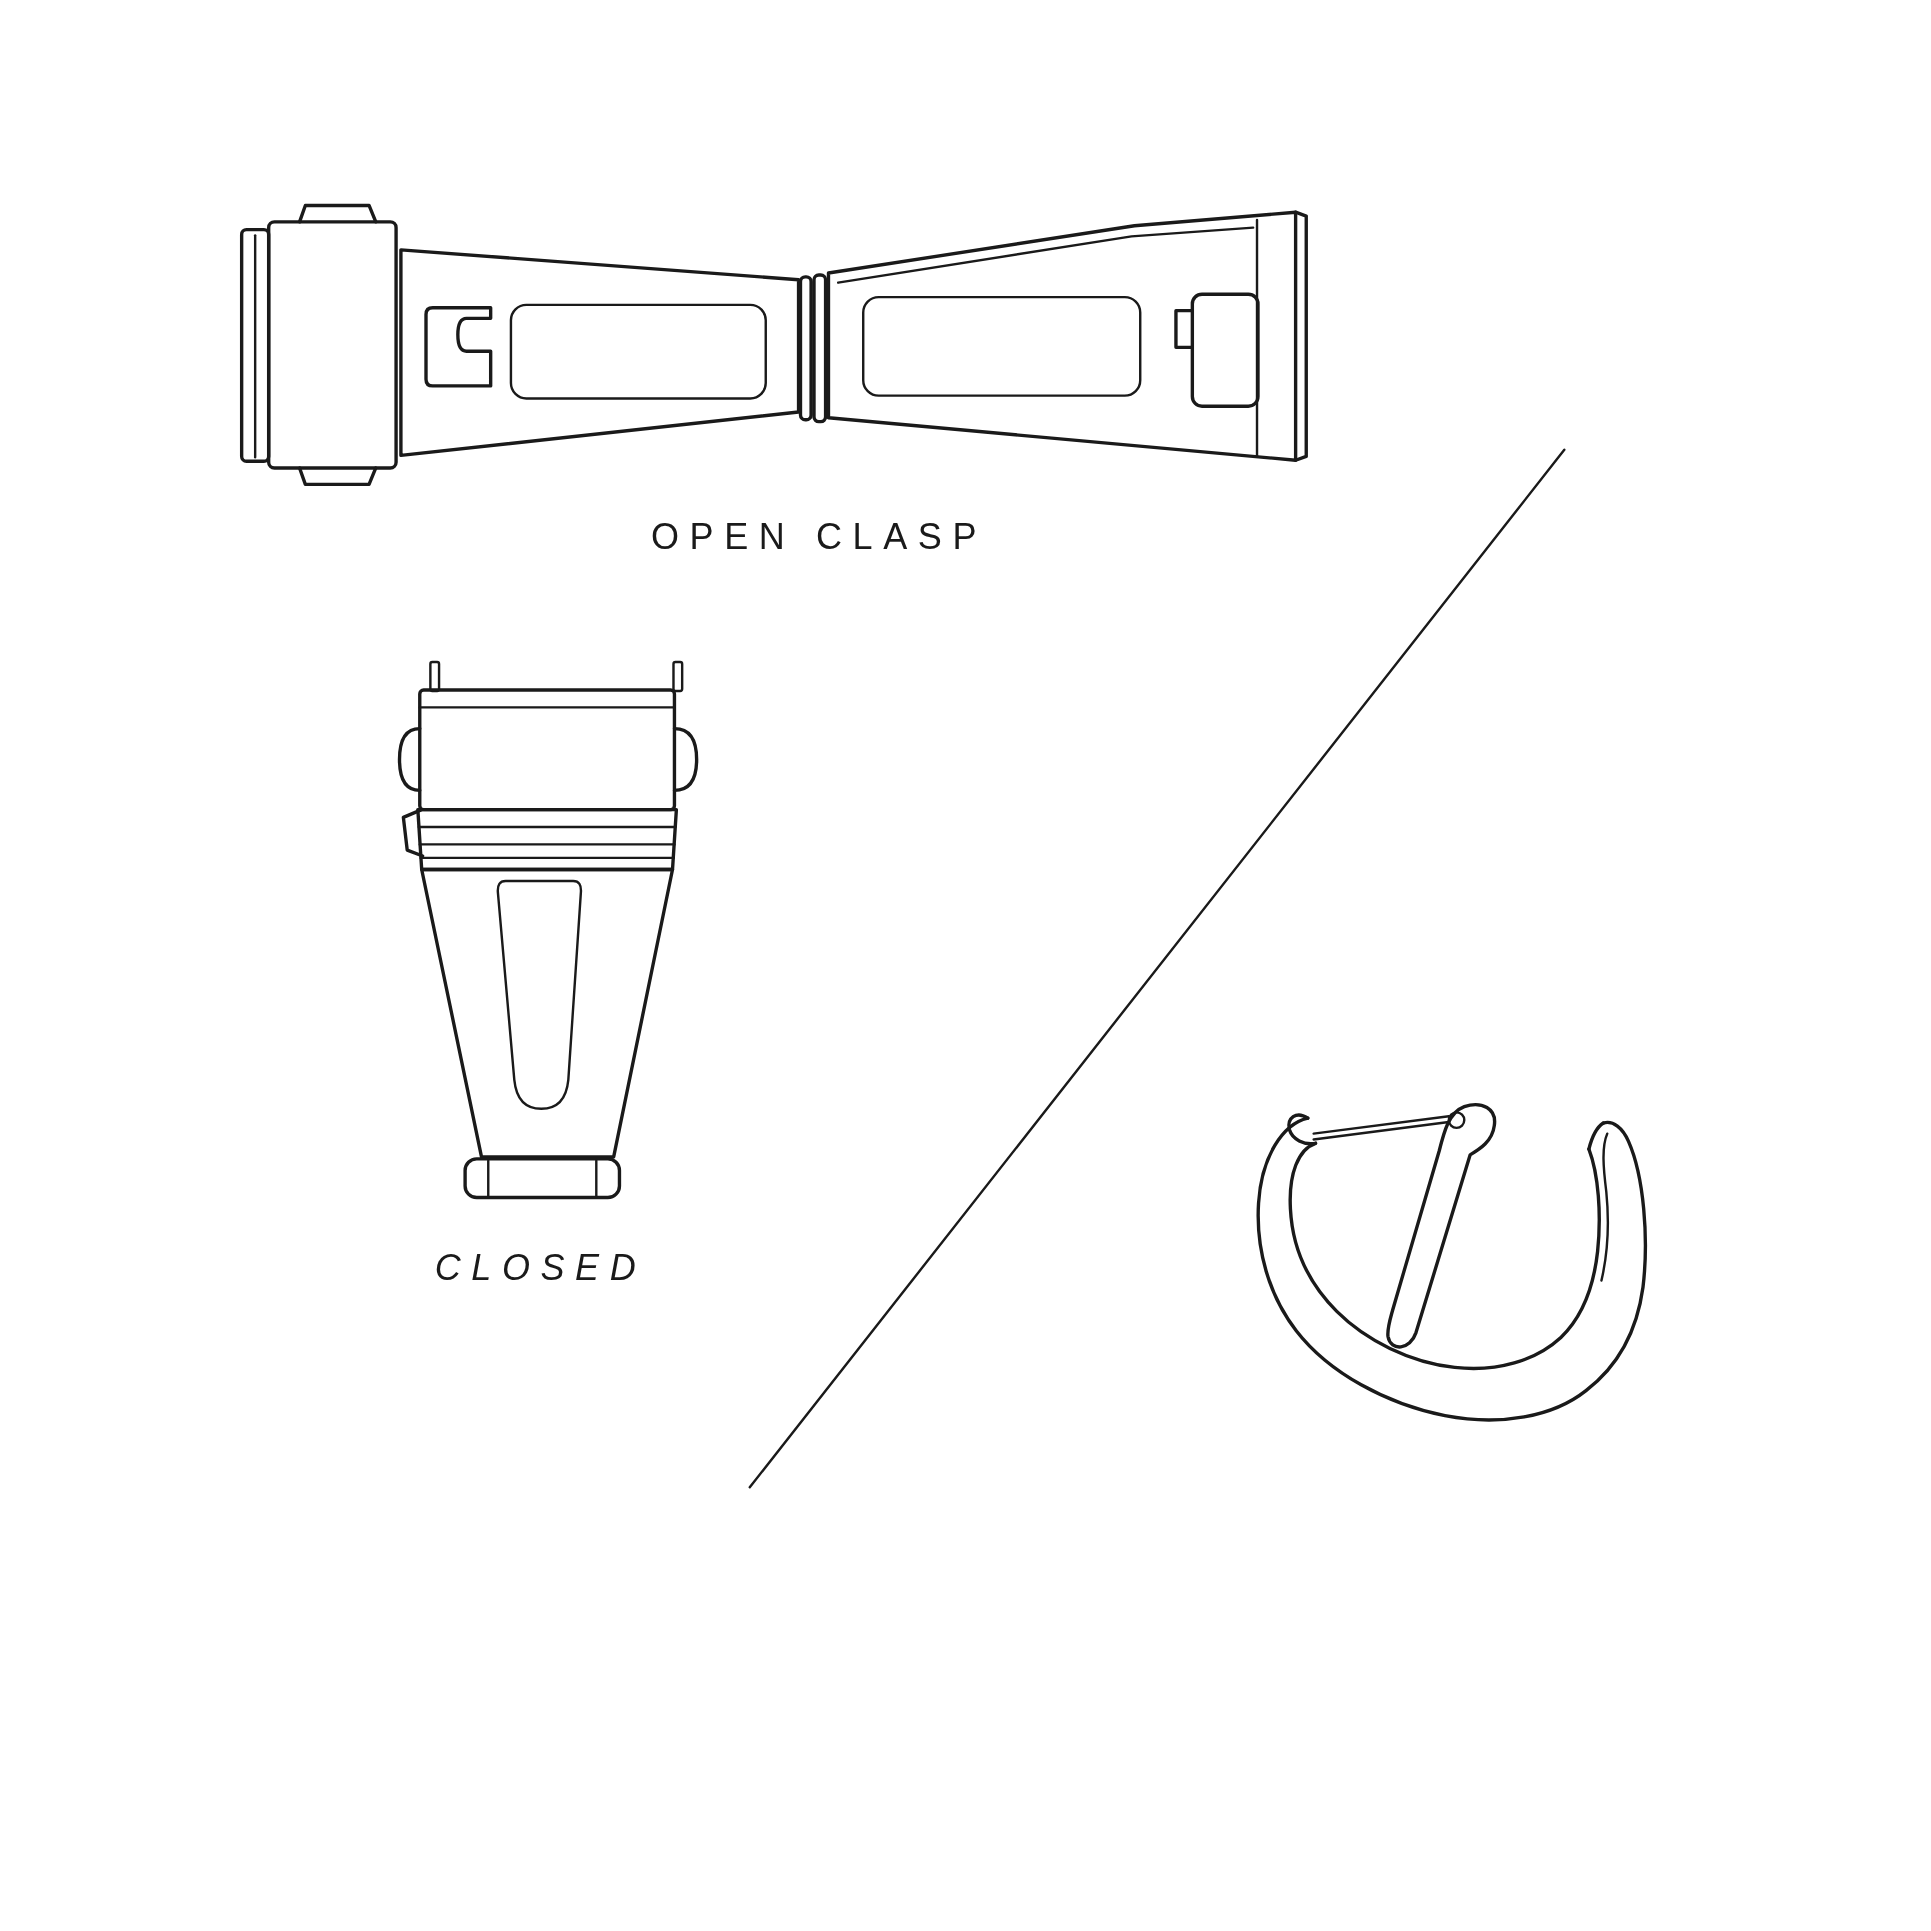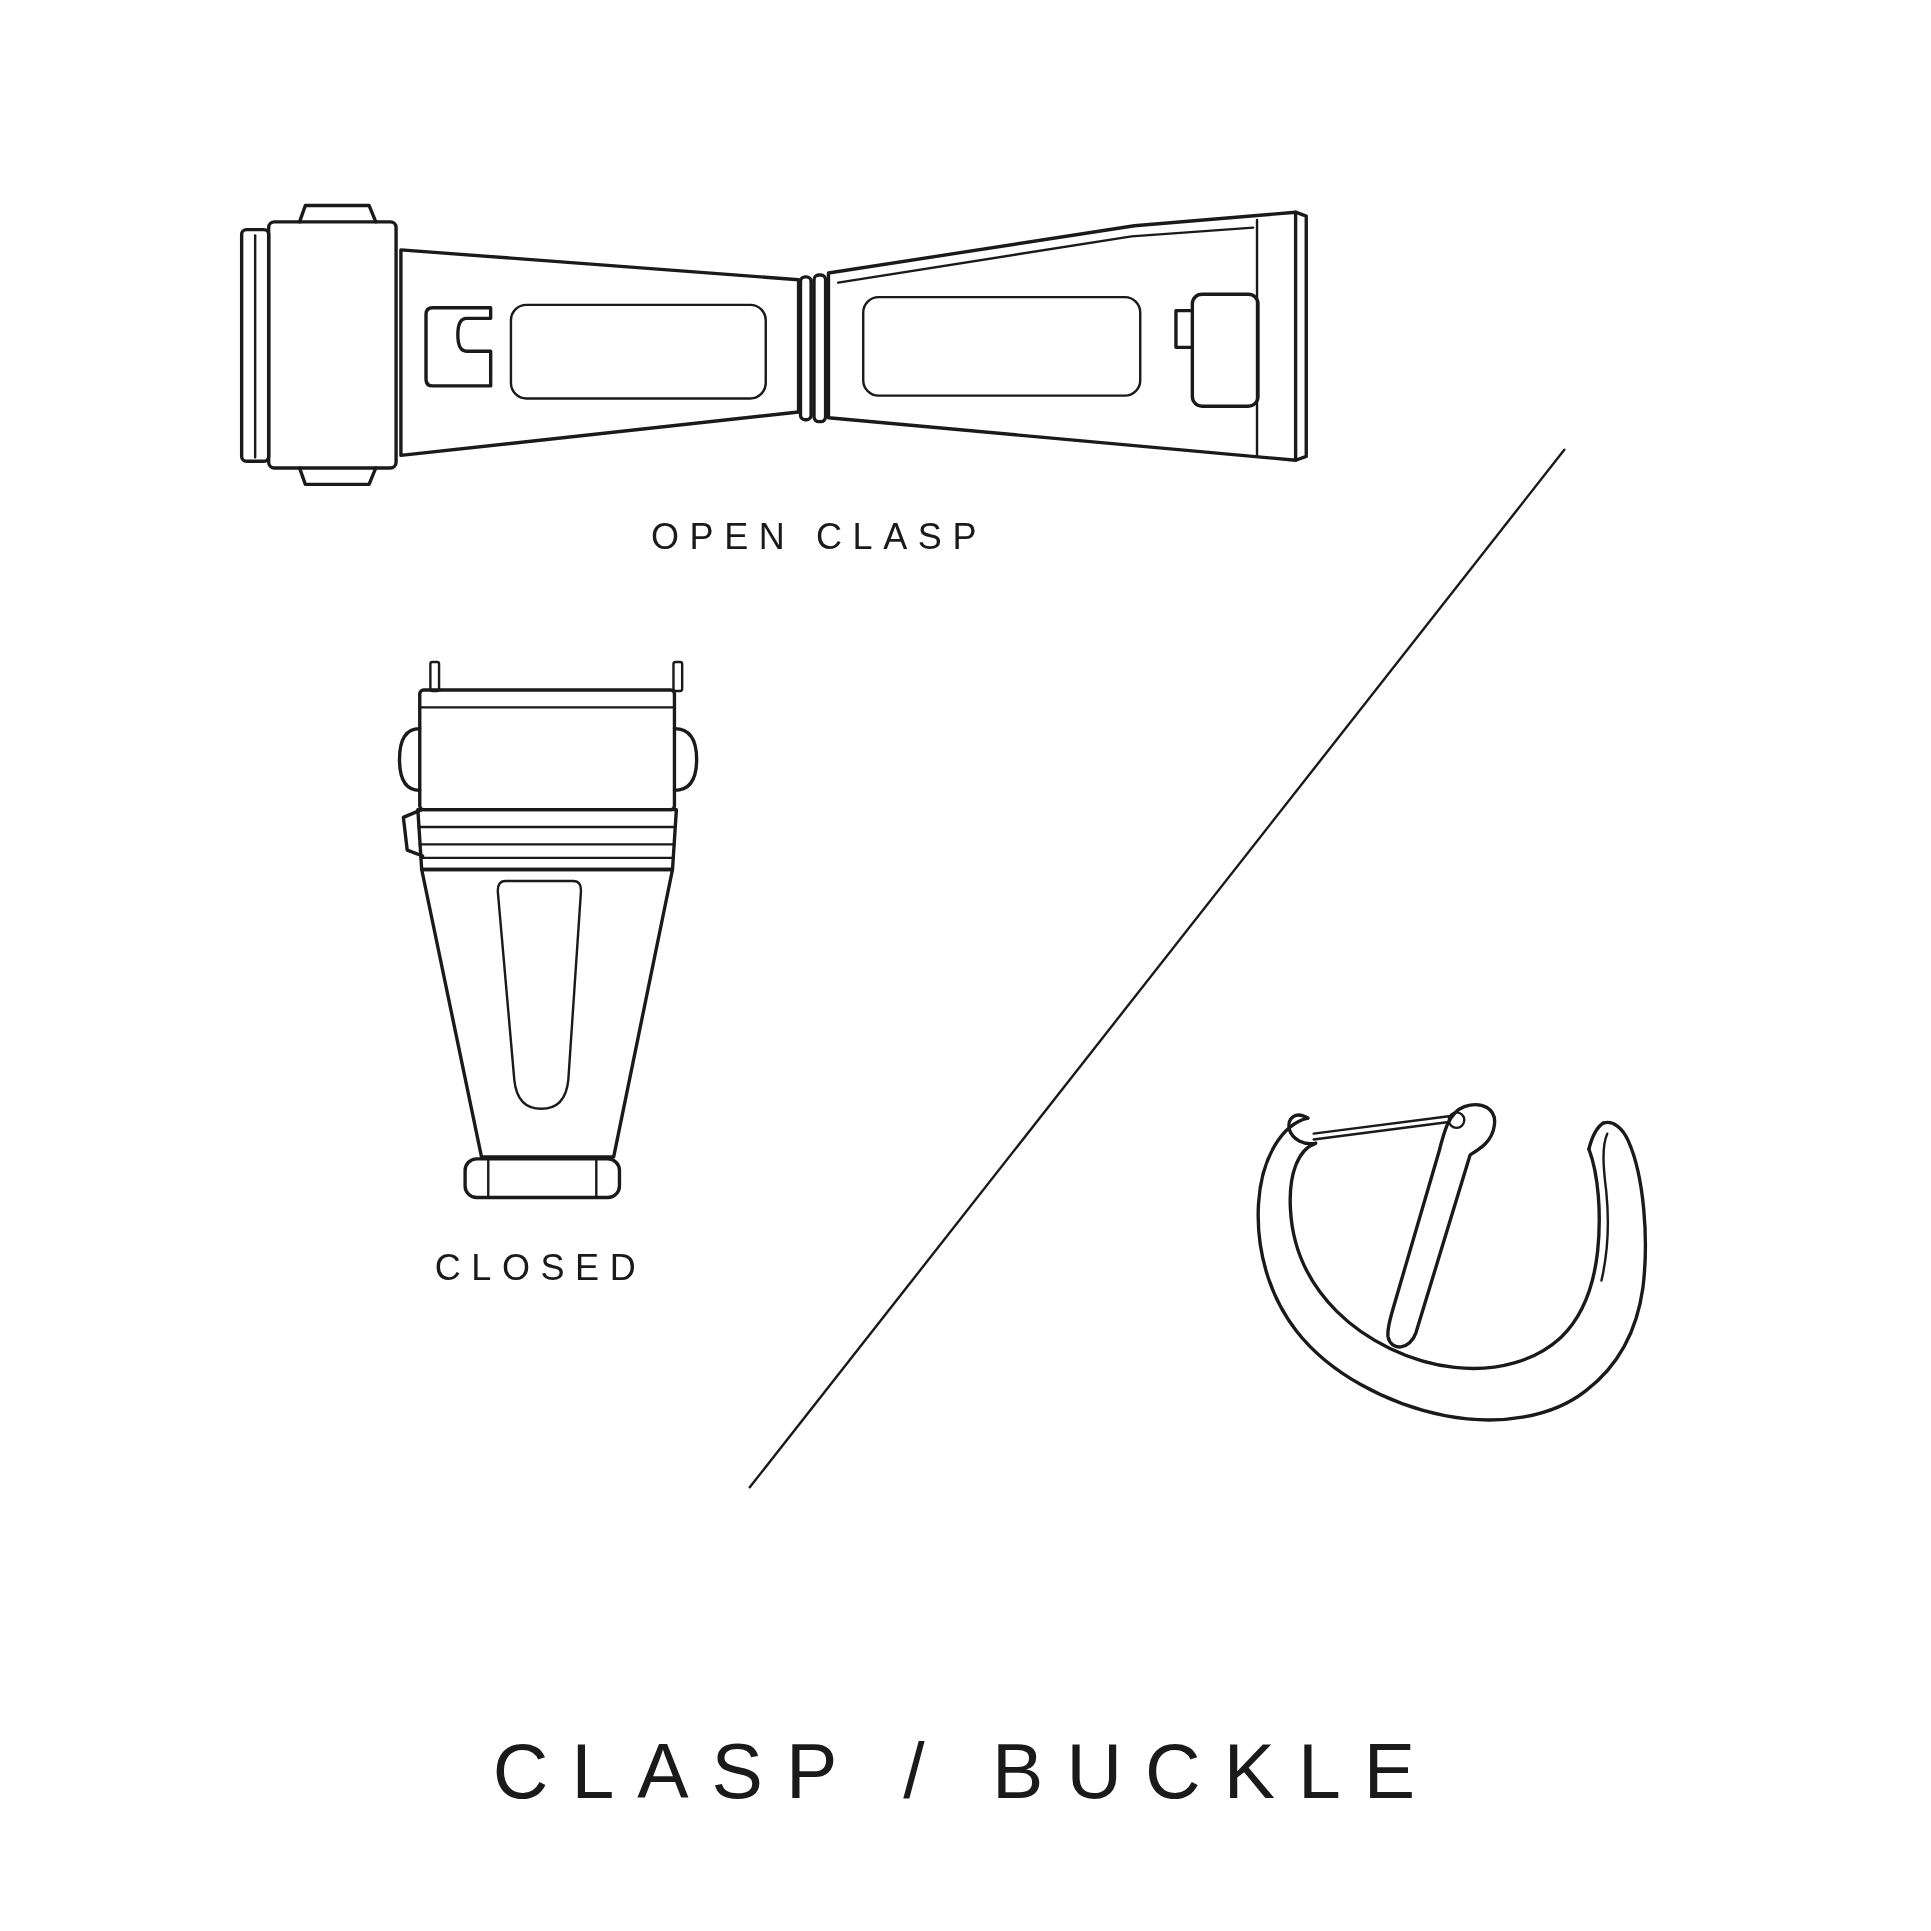--- a/index.html
+++ b/index.html
@@ -105,21 +105,21 @@
       <path class="ln" d="M37,220 L297,220 L236,518 L99,518 Z"></path>
       <path class="ln thin" d="M124,232 H194 Q203,232 202,244 L189,438 Q186,468 161,468 Q136,468 133,438 L116,244 Q115,232 124,232 Z"></path>
     </g>
     <g>
       <rect class="ln" x="82" y="520" width="160" height="40" rx="12"></rect>
       <path class="ln thin" d="M106,522 V558"></path>
       <path class="ln thin" d="M218,522 V558"></path>
     </g>
   </svg>
 
-  <div class="caption" style="left:251px; top:1250px; width:579px;">CLOSED</div>
+  <div class="caption" style="left:251px; top:1250px; width:579px;font-style:italic;">CLOSED</div>
 
   <svg class="abs" style="left:743px; top:444px;" width="830" height="1052" viewBox="0 0 860 1090">
     <line class="ln thin" x1="851" y1="6" x2="7" y2="1081"></line>
   </svg>
 
   <svg class="abs" style="left:1246px; top:1091px;" width="425" height="348" viewBox="0 0 440 360">
     <g>
       <path class="ln" d="M64,28 C38,34 16,68 13,116 C10,164 24,212 52,248 C86,292 146,324 206,336 C264,347 318,337 352,310 C386,284 405,247 411,203 C417,153 412,88 396,52 C390,38 380,30 370,33"></path>
       <path class="ln" d="M72,54 C54,60 44,86 46,122 C48,162 64,198 94,228 C124,258 170,281 216,286 C260,291 300,279 326,255 C349,233 360,202 364,166 C368,128 365,86 355,60"></path>
       <path class="ln" d="M64,28 C52,20 42,28 45,40 C48,50 60,56 72,54"></path>
@@ -129,16 +129,15 @@
     <g>
       <path class="ln thin" d="M70,44 L210,26"></path>
       <path class="ln thin" d="M70,50 L210,32"></path>
       <circle class="ln thin" cx="218" cy="30" r="8"></circle>
     </g>
     <g>
       <path class="ln" d="M226,16 C244,10 260,18 257,36 C255,52 242,60 232,66 L176,250 C170,268 150,270 147,254 C146,246 149,237 152,226 L200,62 C205,42 210,22 226,16 Z"></path>
     </g>
   </svg>
 
-  <div class="title">CLASP / BUCKLE</div>
 
 </div>
 
 
 </body></html>

